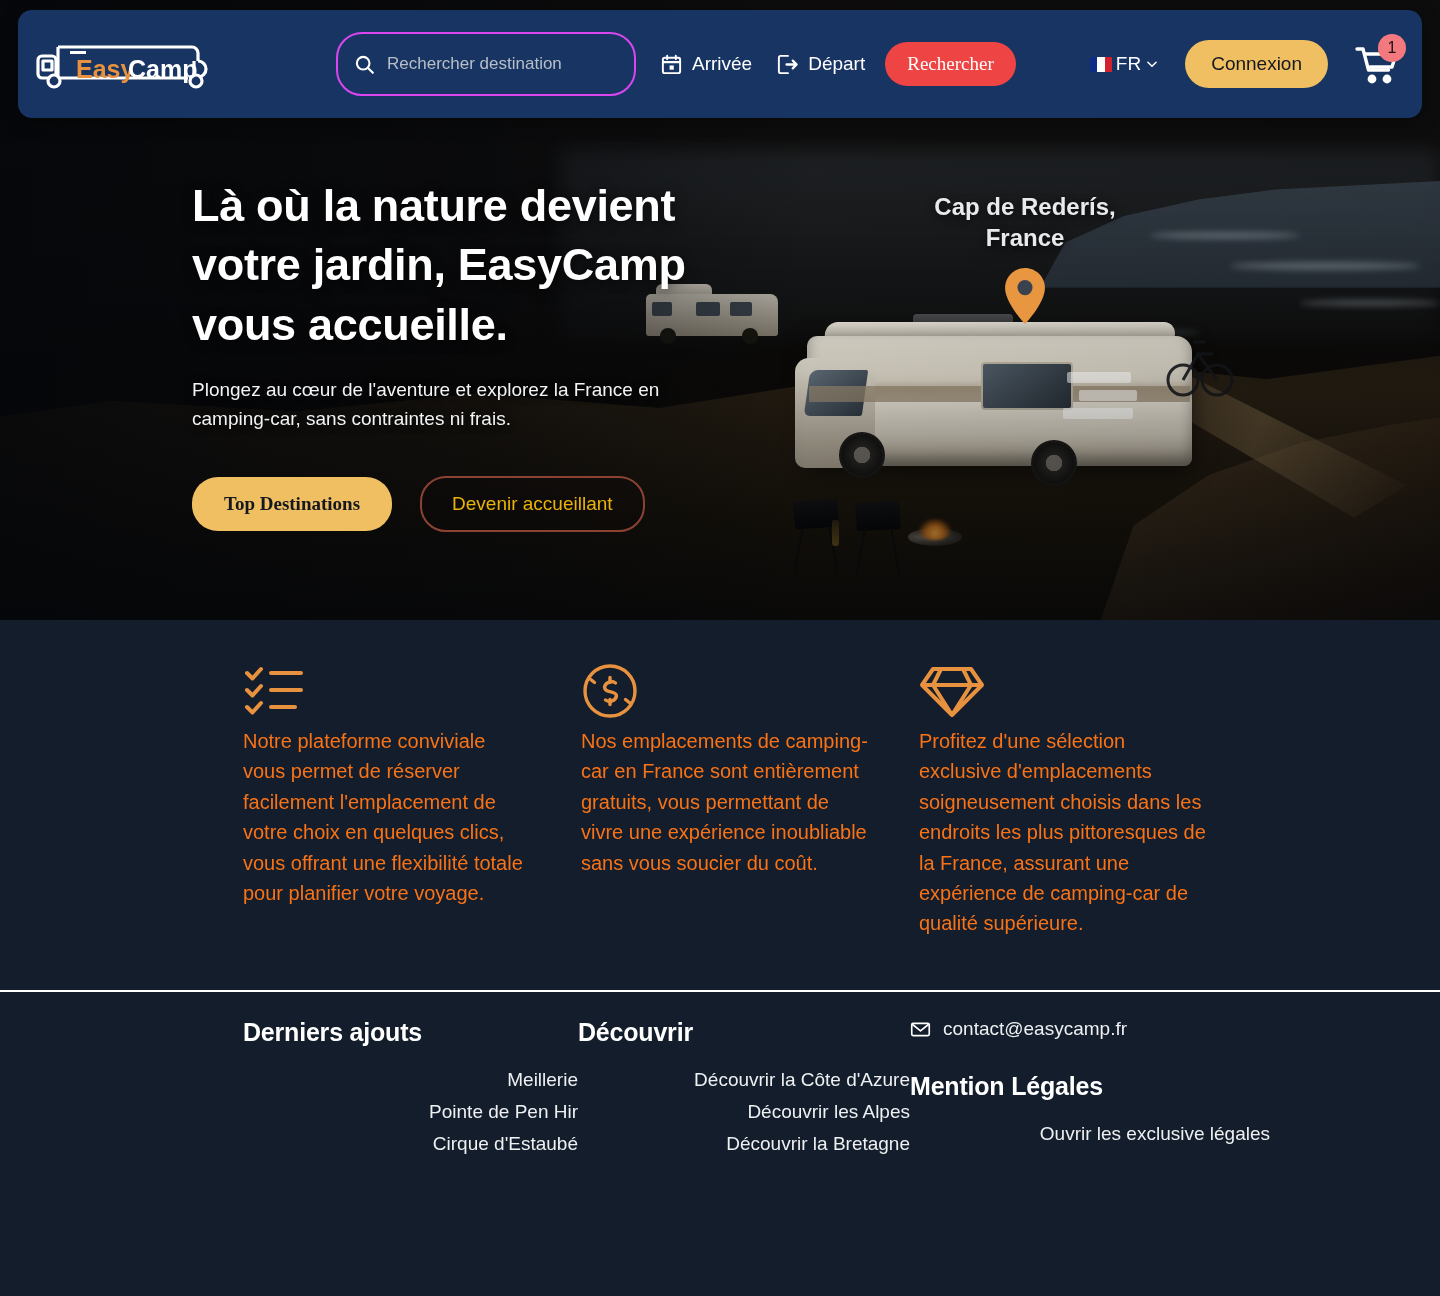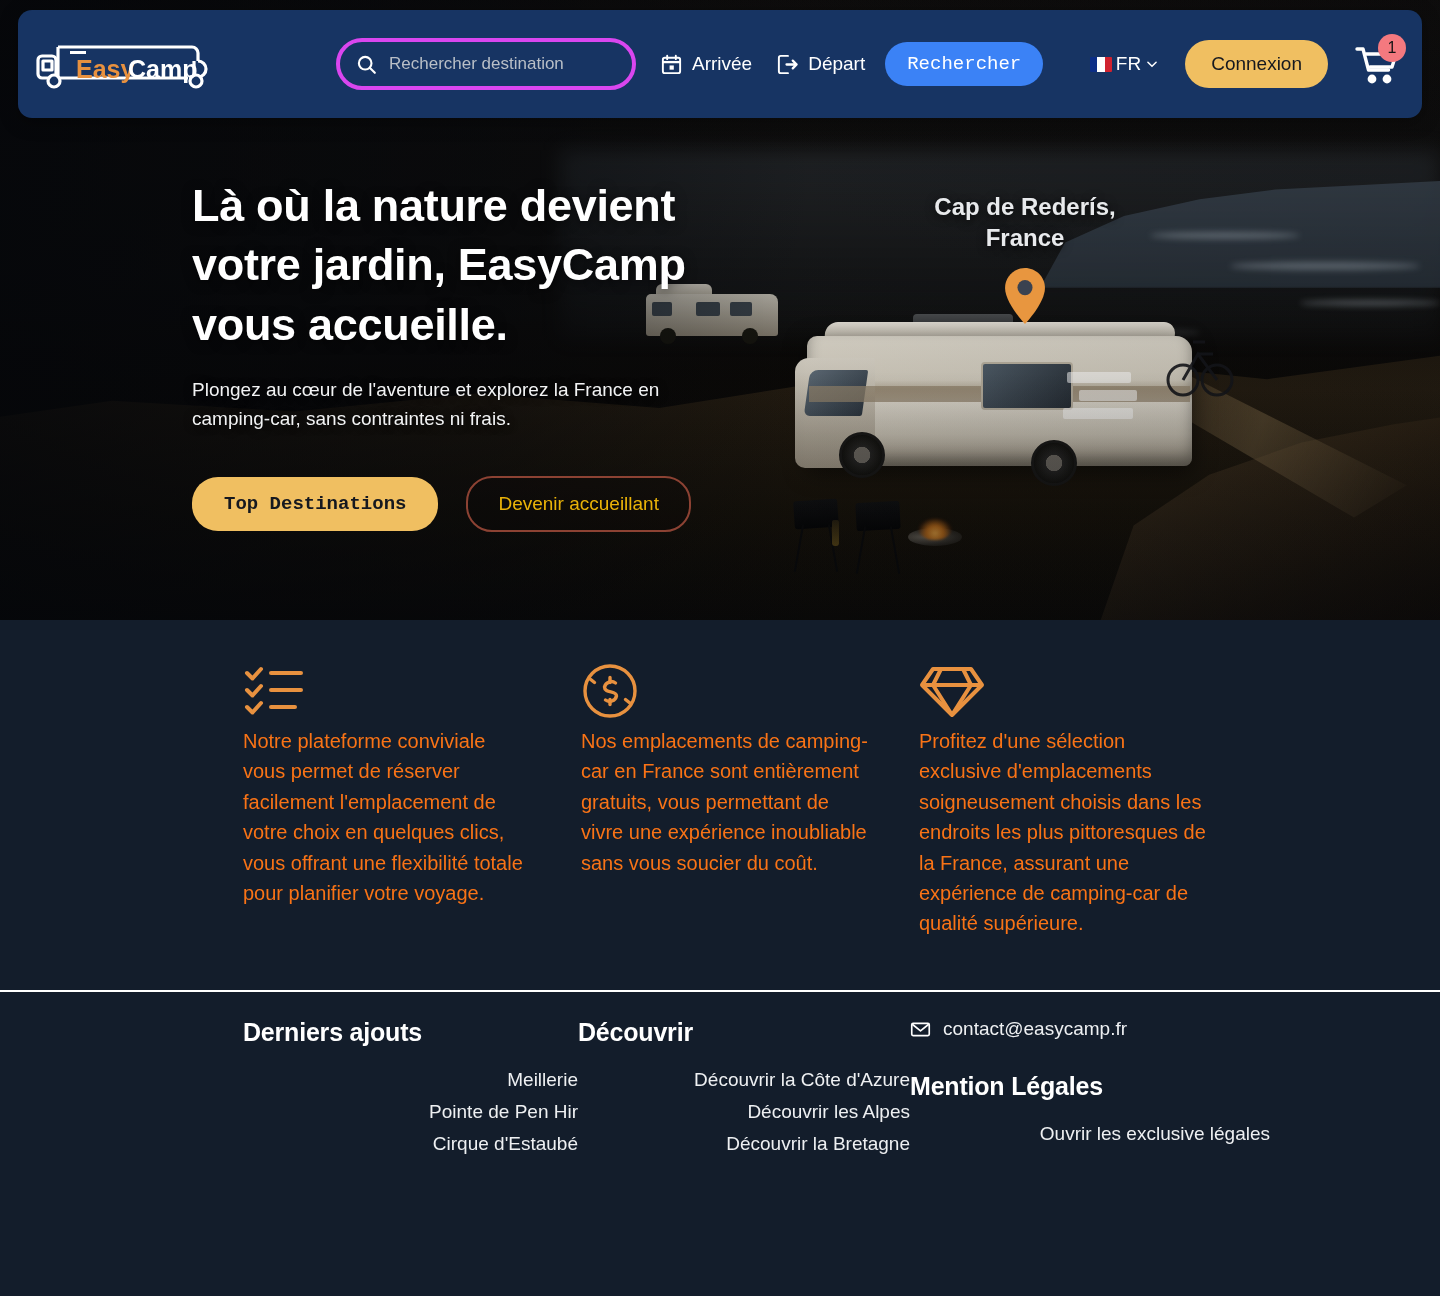--- a/index.html
+++ b/index.html
@@ -221,22 +221,22 @@
     box-shadow: 0 4px 18px rgba(0,0,0,0.35);
     z-index: 30;
   }
 
   .logo { display: flex; align-items: center; width: 190px; flex: 0 0 auto; }
   .logo svg { display: block; }
 
   .search-wrap {
     flex: 0 0 auto;
     margin-left: 110px;
-    width: 300px; height: 52px;
-    border: 4px solid #d946ef;
+    width: 300px; height: 64px;
+    border: 2px solid #d946ef;
     border-radius: 26px;
     display: flex; align-items: center;
     padding: 0 16px;
     gap: 12px;
     background: transparent;
   }
   .search-wrap input {
     flex: 1; height: 100%;
     background: transparent;
     border: none; outline: none;
@@ -249,27 +249,27 @@
   .nav-date {
     display: flex; align-items: flex-start; gap: 9px;
     color: #ffffff; font-size: 19px;
     margin-left: 24px;
     cursor: pointer;
     white-space: nowrap;
   }
 
   .btn-search {
     margin-left: 20px;
-    background: #3b82f6;
+    background: #ef4444;
     color: #ffffff;
     border: none;
     border-radius: 22px;
     padding: 11px 22px;
     font-size: 19px;
-    font-family: Liberation Mono, monospace;
+    font-family: Liberation Serif, serif;
     cursor: pointer;
     white-space: nowrap;
   }
 
   .nav-right {
     margin-left: auto;
     display: flex; align-items: center; gap: 26px;
   }
   .lang {
     display: flex; align-items: center; gap: 4px;
@@ -321,21 +321,21 @@
     color: #f2f3f4;
     max-width: 470px;
     text-shadow: 0 1px 8px rgba(0,0,0,.6);
   }
   .hero-actions { margin-top: 42px; display: flex; align-items: center; gap: 28px; }
   .btn-primary {
     background: #f0bf61; color: #15181f;
     border: none; border-radius: 26px;
     padding: 16px 32px;
     font-size: 19px; font-weight: bold;
-    font-family: Liberation Mono, monospace; cursor: pointer;
+    font-family: Liberation Serif, serif; cursor: pointer;
   }
   .btn-outline {
     background: rgba(10,8,6,0.18);
     color: #eab308;
     border: 2px solid #8c4233;
     border-radius: 26px;
     padding: 15px 30px;
     font-size: 19px;
     font-family: Liberation Sans, sans-serif; cursor: pointer;
   }

